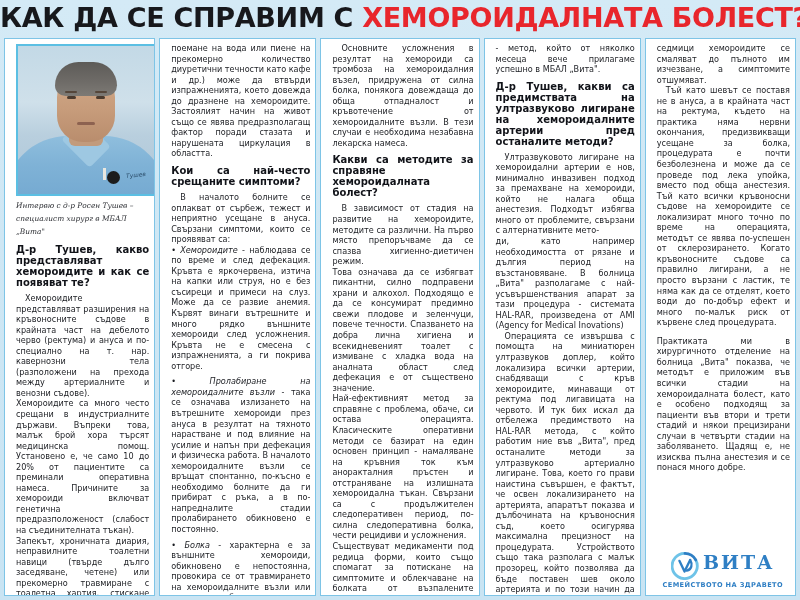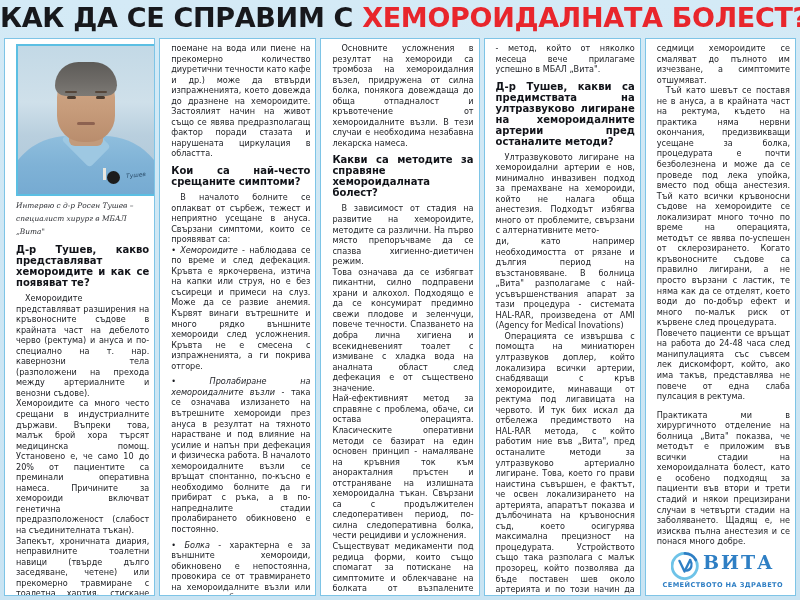--- a/index.html
+++ b/index.html
@@ -277,21 +277,20 @@
       <p class="body">- метод, който от няколко месеца вече прилагаме успешно в МБАЛ „Вита".</p>
       <p class="q">Д-р Тушев, какви са предимствата на ултразвуково лигиране на хемороидалните артерии пред останалите методи?</p>
       <p class="body indent">Ултразвуковото лигиране на хемороидални артерии е нов, минимално инвазивен подход за премахване на хемороиди, който не налага обща анестезия. Подходът избягва много от проблемите, свързани с алтернативните мето-</p>
       <p class="body">ди, като например необходимостта от рязане и дългия период на възстановяване. В болница „Вита" разполагаме с най-усъвършенствания апарат за тази процедура - системата HAL-RAR, произведена от AMI (Agency for Medical Inovations)</p>
       <p class="body indent">Операцията се извършва с помощта на миниатюрен ултразвуков доплер, който локализира всички артерии, снабдяващи с кръв хемороидите, минаващи от ректума под лигавицата на червото. И тук бих искал да отбележа предимството на HAL-RAR метода, с който работим ние във „Вита", пред останалите методи за ултразвуково артериално лигиране. Това, което го прави наистина съвършен, е фактът, че освен локализирането на артерията, апаратът показва и дълбочината на кръвоносния съд, което осигурява максимална прецизност на процедурата. Устройството също така разполага с малък прозорец, който позволява да бъде поставен шев около артерията и по този начин да се прекъсне кръвоснабдяването в тази зона. В хода на процедурата всички артерии биват локализирани и завързани. През следващите няколко дни и</p>
     </div>
 
     <div class="col col-5">
       <p class="body">седмици хемороидите се смаляват до пълното им изчезване, а симптомите отшумяват.</p>
       <p class="body indent">Тъй като шевът се поставя не в ануса, а в крайната част на ректума, където на практика няма нервни окончания, предизвикващи усещане за болка, процедурата е почти безболезнена и може да се проведе под лека упойка, вместо под обща анестезия. Тъй като всички кръвоносни съдове на хемороидите се локализират много точно по време на операцията, методът се явява по-успешен от склерозирането. Когато кръвоносните съдове са правилно лигирани, а не просто вързани с ластик, те няма как да се отделят, което води до по-добър ефект и много по-малък риск от кървене след процедурата.</p>
-      <p class="body">Повечето пациенти се връщат на работа до 24-48 часа след манипулацията със съвсем лек дискомфорт, който, ако има такъв, представлява не повече от една слаба пулсация в ректума.</p>
       <p class="body" style="margin-top:8px;">Практиката ми в хирургичното отделение на болница „Вита" показва, че методът е приложим във всички стадии на хемороидалната болест, като е особено подходящ за пациенти във втори и трети стадий и някои прецизирани случаи в четвърти стадии на заболяването. Щадящ е, не изисква пълна анестезия и се понася много добре.</p>
 
       <div class="logo-wrap">
         <div class="logo-row">
           <svg class="logo-mark" viewBox="0 0 60 60">
             <path d="M30 3 A27 27 0 1 0 53 17" fill="none" stroke="#6ec3e8" stroke-width="6" stroke-linecap="round"></path>
             <path d="M53 17 A27 27 0 0 0 30 3" fill="none" stroke="#2f7fc4" stroke-width="6" stroke-linecap="round"></path>
             <path d="M18 19 L29 42 L41 17" fill="none" stroke="#2f7fc4" stroke-width="5" stroke-linecap="round" stroke-linejoin="round"></path>
             <path d="M41 17 C47 27 44 38 34 40" fill="none" stroke="#2f7fc4" stroke-width="5" stroke-linecap="round"></path>
           </svg>

